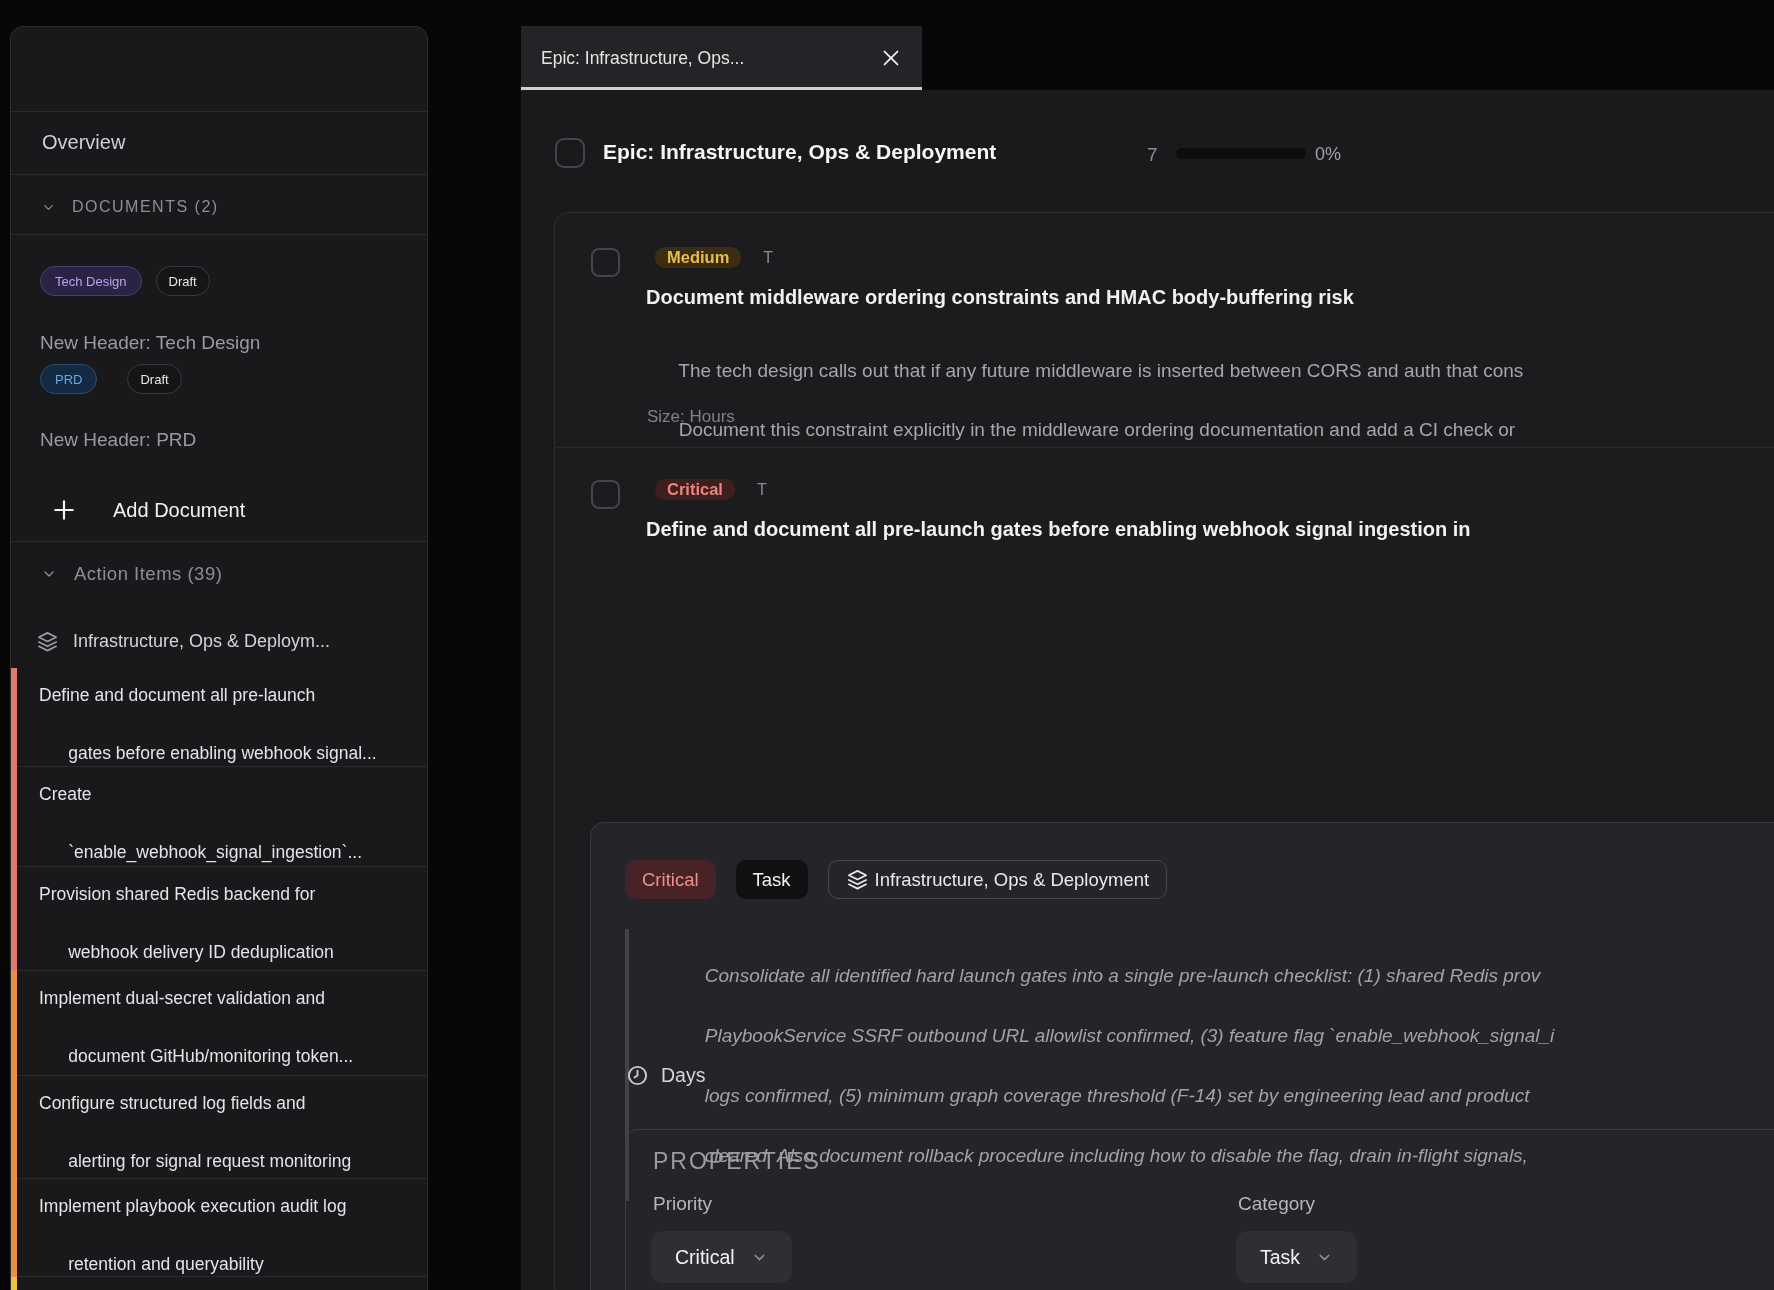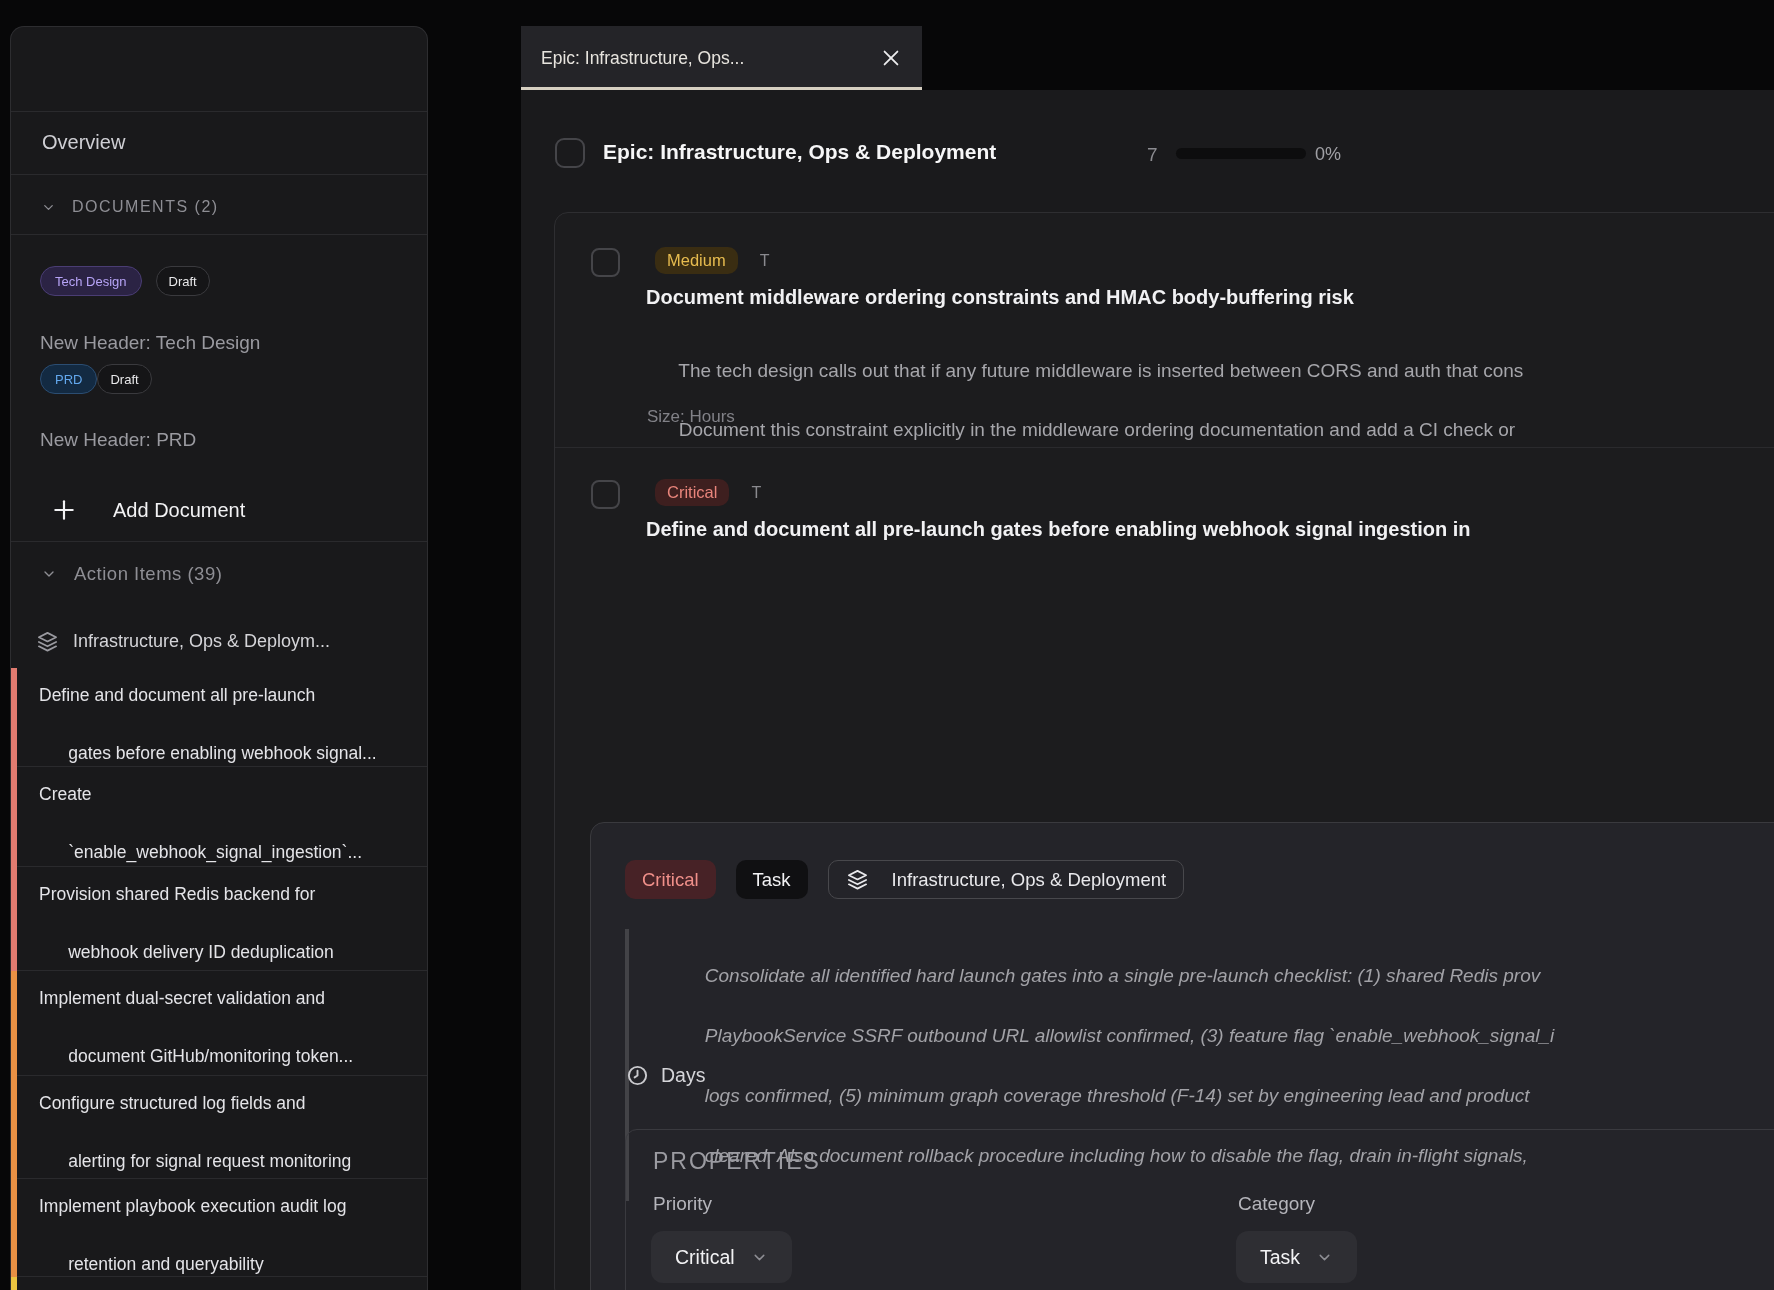--- a/index.html
+++ b/index.html
@@ -63,41 +63,41 @@
 
   .card-group {
     left:554px; top:212px; width:1370px; height:1090px;
     background:#1c1c1e;
     border:1px solid #2e2e31;
     border-radius:14px;
   }
   .task-row1 { position:absolute; left:0; top:0; width:100%; height:235px; border-bottom:1px solid #2a2a2d; }
   .task-row2 { position:absolute; left:0; top:235px; width:100%; height:855px; }
 
-  .prio-badge { display:inline-flex; align-items:center; height:27px; padding:0 12px; border-radius:10px; font-size:16.5px; font-weight:400; }
+  .prio-badge { display:inline-flex; align-items:center; height:21px; padding:0 12px; border-radius:10px; font-size:16.5px; font-weight:700; }
   .prio-medium { background:#3a2d12; color:#e6bb4f; }
   .prio-critical { background:#3e1f1f; color:#e9857c; }
   .type-letter { font-size:16px; color:#8a8a8f; }
 
   .task-title { font-size:20px; font-weight:600; color:#f1f1f3; white-space:nowrap; }
   .task-desc { font-size:19px; line-height:29.5px; color:#a6a6ab; white-space:pre; }
   .task-size { font-size:17px; color:#818187; }
 
   
   .panel {
     position:absolute; left:35px; top:374px; width:1330px; height:692px;
     background:#242429;
     border:1px solid #3a3a3e;
     border-radius:14px;
   }
   .panel-badges { position:absolute; left:34px; top:37px; display:flex; align-items:center; gap:20px; }
   .ppill { display:inline-flex; align-items:center; height:39px; padding:0 17px; border-radius:10px; font-size:18.5px; }
   .ppill-critical { background:#472226; color:#f0908a; }
   .ppill-task { background:#101012; color:#f2f2f4; }
-  .ppill-epic { background:transparent; border:1px solid #48484c; color:#e9e9ec; gap:23px; }
+  .ppill-epic { background:transparent; border:1px solid #48484c; color:#e9e9ec; gap:6px; }
 
   .quote { position:absolute; left:34px; top:106px; display:flex; }
   .quote-bar { width:4px; background:#434347; margin-right:23px; }
   .quote-text { font-size:19px; font-style:italic; line-height:30px; color:#a2a2a7; white-space:pre; padding-top:2px; }
 
   .effort-row { position:absolute; left:35px; top:241px; display:flex; align-items:center; gap:12px; color:#d5d5d9; font-size:19.5px; }
 
   .props-box { position:absolute; left:34px; top:306px; width:1292px; height:181px; border:1px solid #3a3a3f; border-radius:12px; }
   .props-head { position:absolute; left:27px; top:18px; font-size:23px; letter-spacing:2px; color:#9b9ba1; }
   .prop-label { position:absolute; font-size:19px; color:#b5b5bb; }
@@ -132,21 +132,21 @@
   </div>
 
   <div class="sb-divider" style="top:207px;"></div>
 
   <div class="abs" style="left:29px; top:239px; display:flex; gap:14px;">
     <span class="badge-pill" style="background: rgb(43, 35, 68); border: 1px solid rgb(74, 61, 116); color: rgb(183, 164, 247);">Tech Design</span>
     <span class="badge-pill" style="background:#151517; border:1px solid #3a3a3e; color:#e8e8ea; padding:0 12px;">Draft</span>
   </div>
   <div class="abs doc-title" style="left:29px; top:305px;">New Header: Tech Design</div>
 
-  <div class="abs" style="left:29px; top:337px; display:flex; gap:0;">
+  <div class="abs" style="left:29px; top:337px; display:flex; gap:30px;">
     <span class="badge-pill" style="background: rgb(19, 42, 66); border: 1px solid rgb(43, 77, 114); color: rgb(99, 168, 238);">PRD</span>
     <span class="badge-pill" style="background:#151517; border:1px solid #3a3a3e; color:#e8e8ea; padding:0 12px;">Draft</span>
   </div>
   <div class="abs doc-title" style="left:29px; top:402px;">New Header: PRD</div>
 
   <div class="abs sb-add" style="left:40px; top:459px; height:48px;">
     <svg width="26" height="26" viewBox="0 0 24 24" fill="none" stroke="#f2f2f4" stroke-width="2" stroke-linecap="round">
       <line x1="12" y1="4" x2="12" y2="20"></line>
         <line x1="4" y1="12" x2="20" y2="12"></line>
     </svg>

